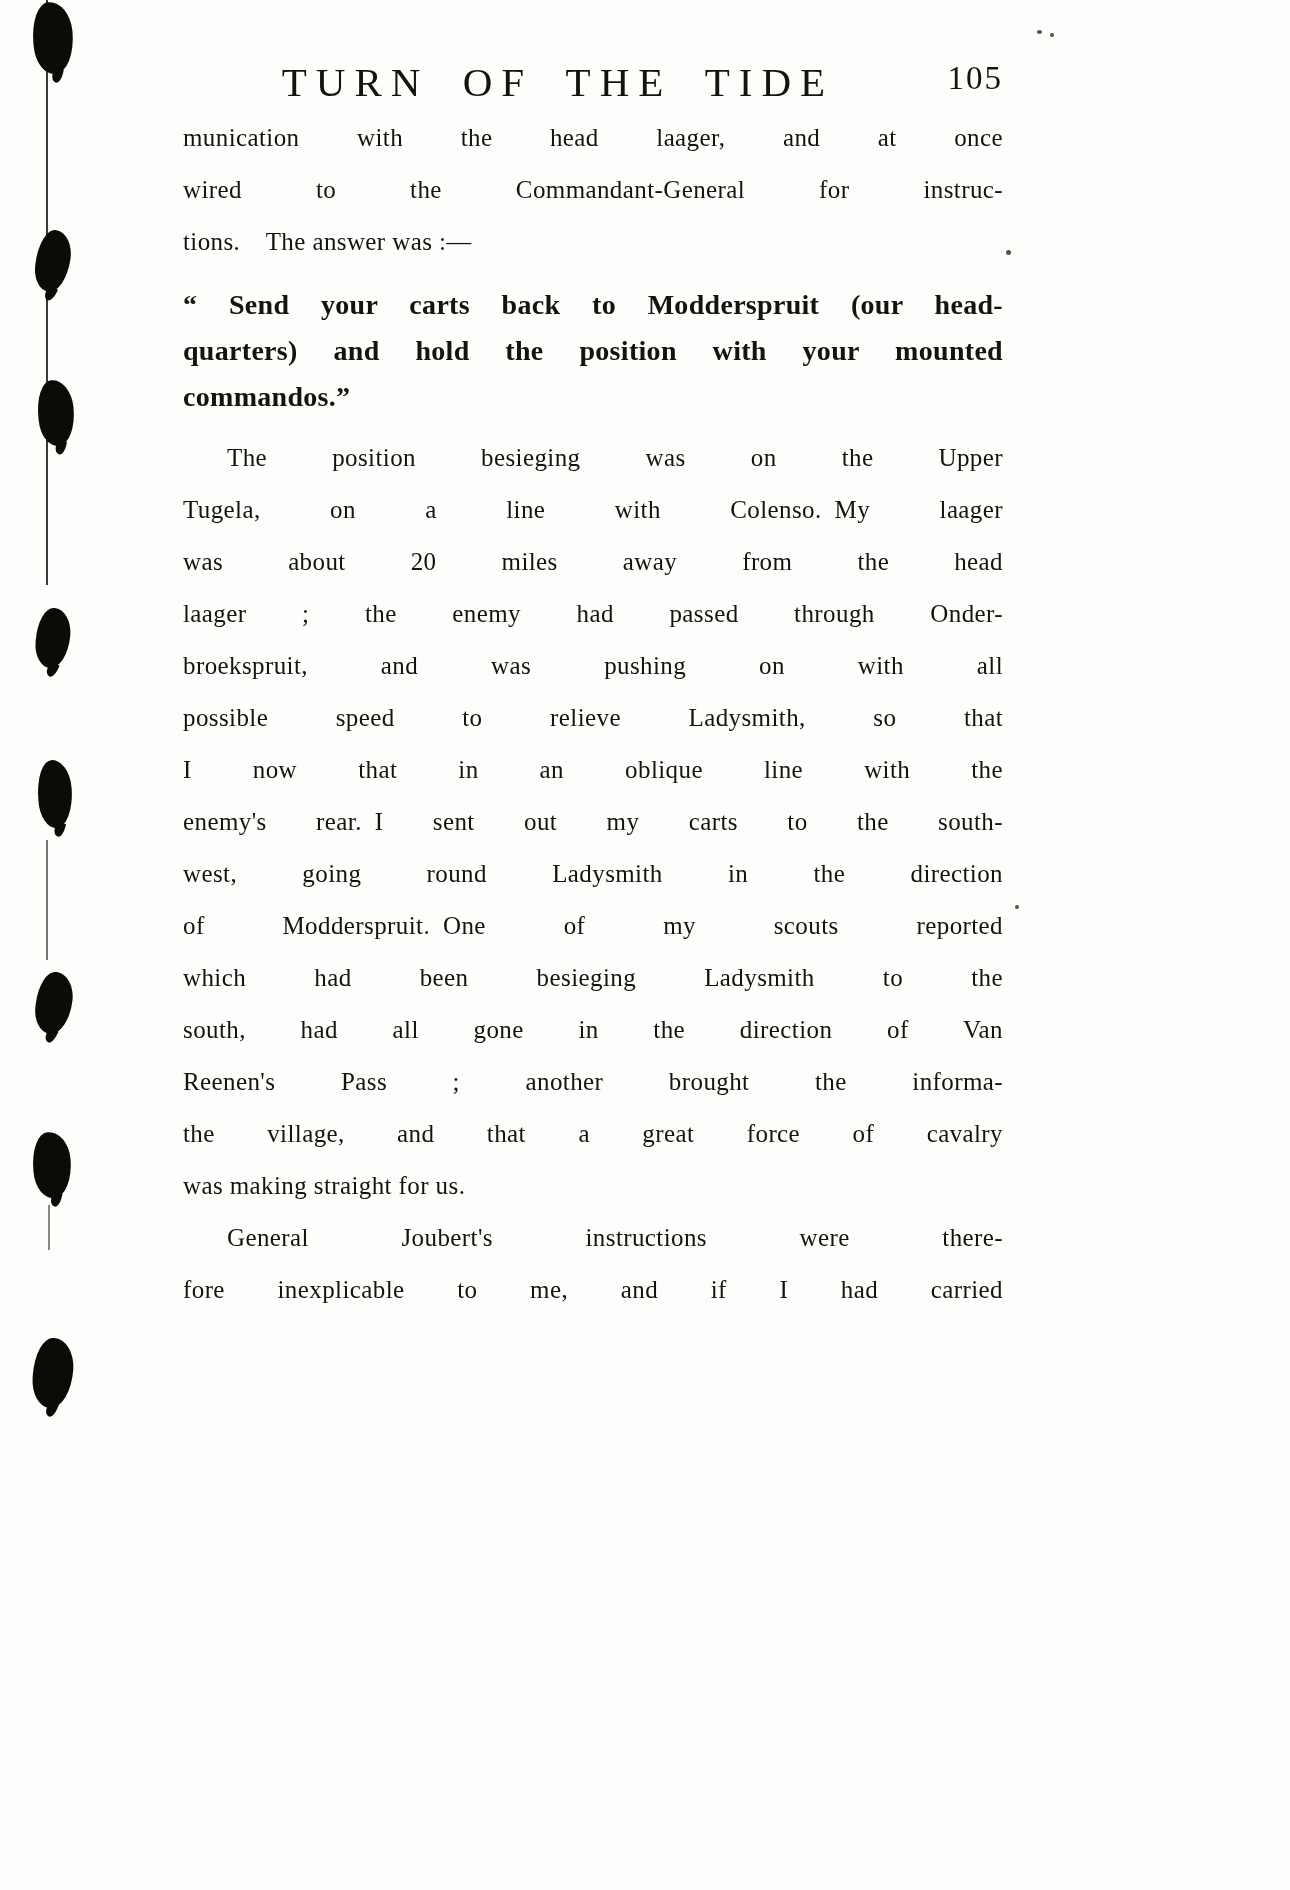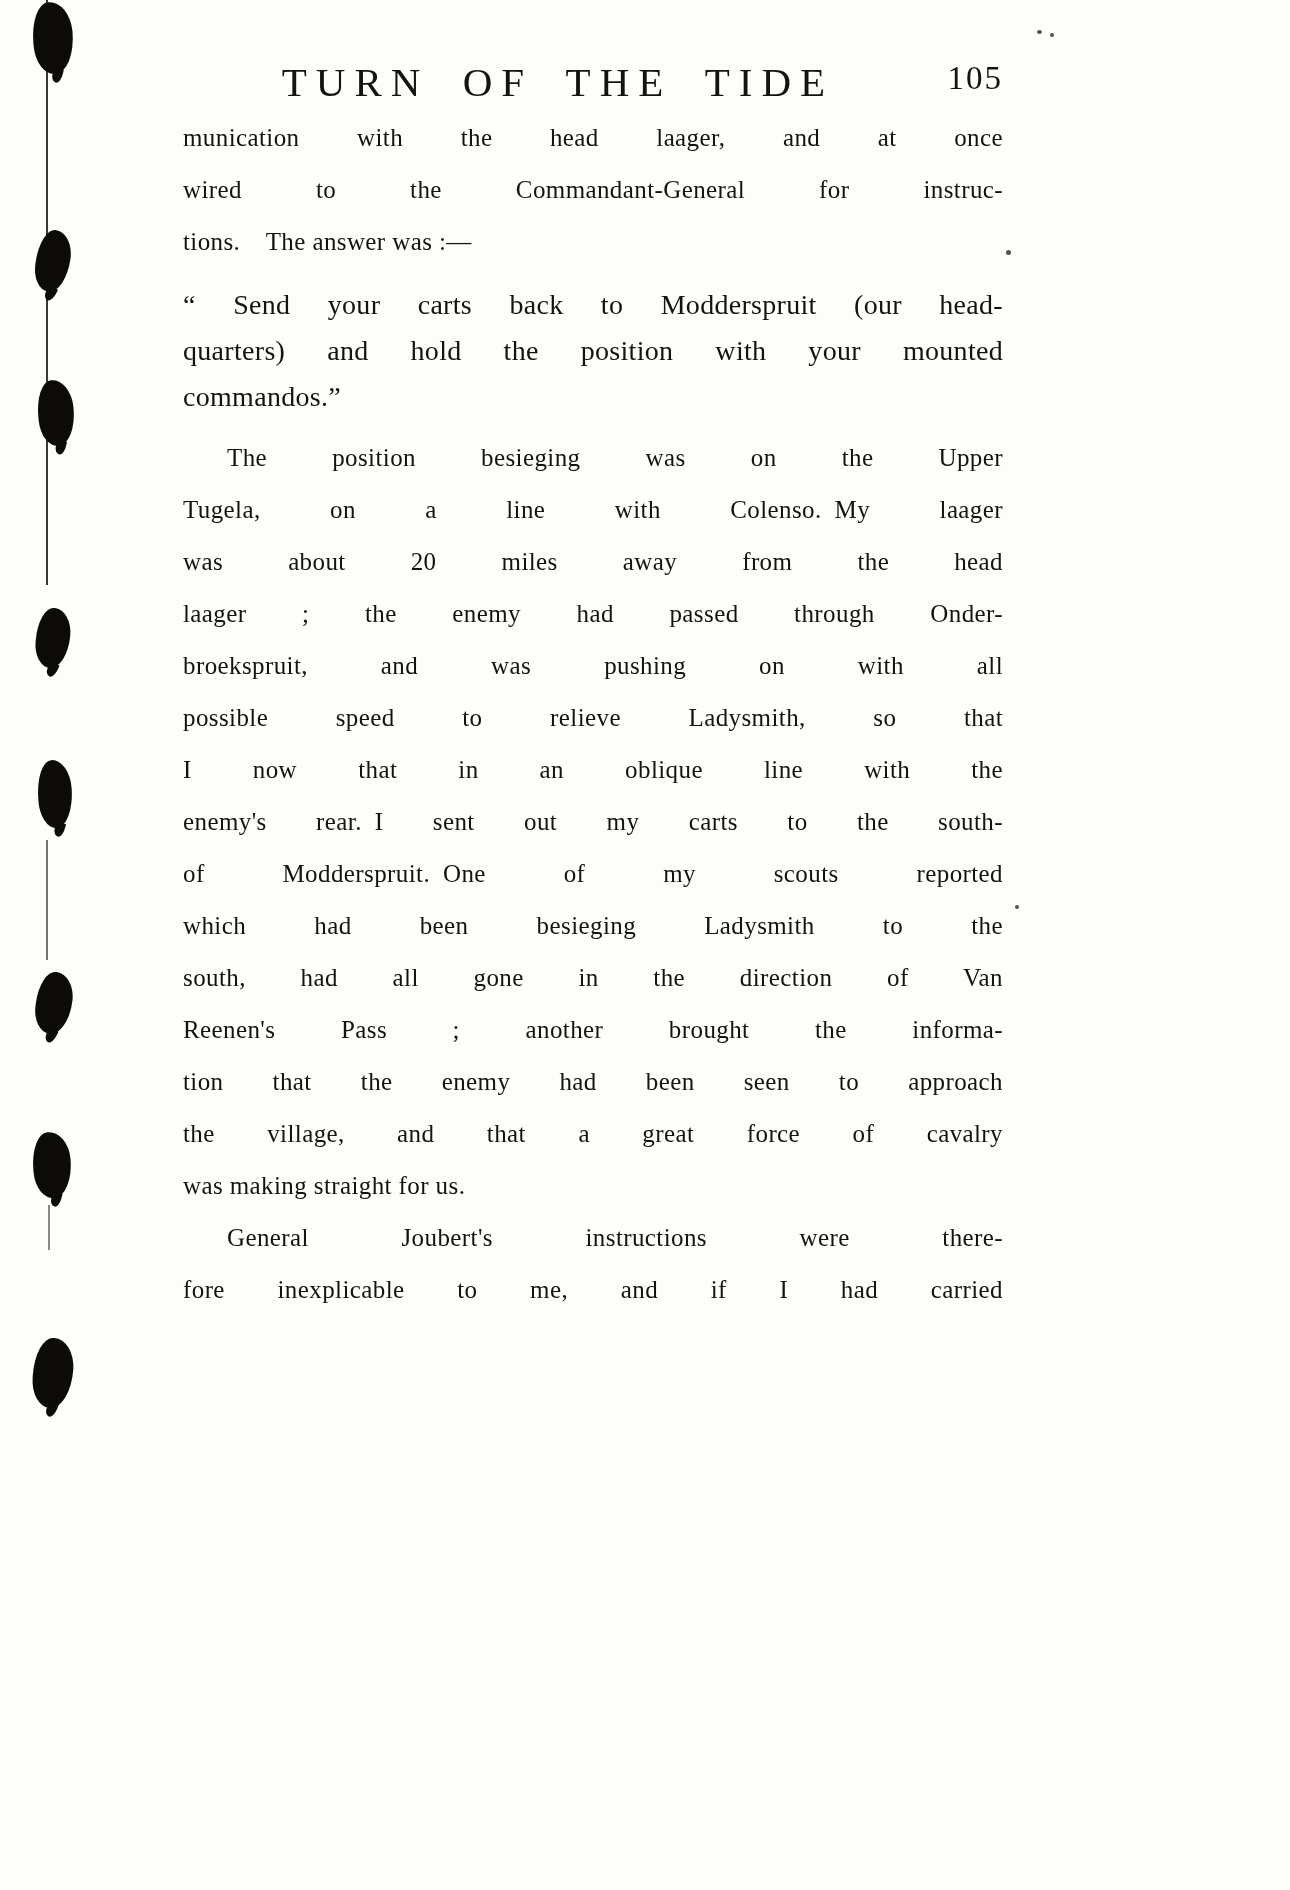--- a/index.html
+++ b/index.html
@@ -54,21 +54,21 @@
     text-align-last: justify;
     white-space: normal;
   }
   .para .line.last { text-align-last: left; }
   .para .line.indent { text-indent: 44px; }
 
   .quote { margin-top: 14px; margin-bottom: 12px; }
   .quote .line {
     font-size: 28px;
     line-height: 46px;
-    font-weight: 400;
+    font-weight: 700;
     letter-spacing: 0.3px;
     text-align: justify;
     text-align-last: justify;
   }
   .quote .line.last { text-align-last: left; }
 
   
   .blot {
     position: absolute;
     background: #0c0b08;
@@ -140,25 +140,25 @@
 
     <div class="para">
       <div class="line indent">The position besieging was on the Upper</div>
       <div class="line">Tugela, on a line with Colenso. My laager</div>
       <div class="line">was about 20 miles away from the head</div>
       <div class="line">laager ; the enemy had passed through Onder-</div>
       <div class="line">broekspruit, and was pushing on with all</div>
       <div class="line">possible speed to relieve Ladysmith, so that</div>
       <div class="line">I now that in an oblique line with the</div>
       <div class="line">enemy's rear. I sent out my carts to the south-</div>
+      <div class="line">west, going round Ladysmith in the direction</div>
       <div class="line">of Modderspruit. One of my scouts reported</div>
       <div class="line">which had been besieging Ladysmith to the</div>
       <div class="line">south, had all gone in the direction of Van</div>
       <div class="line">Reenen's Pass ; another brought the informa-</div>
-      <div class="line">tion that the enemy had been seen to approach</div>
       <div class="line">the village, and that a great force of cavalry</div>
       <div class="line last">was making straight for us.</div>
     </div>
 
     <div class="para">
       <div class="line indent">General Joubert's instructions were there-</div>
       <div class="line">fore inexplicable to me, and if I had carried</div>
     </div>
 
   </div>

